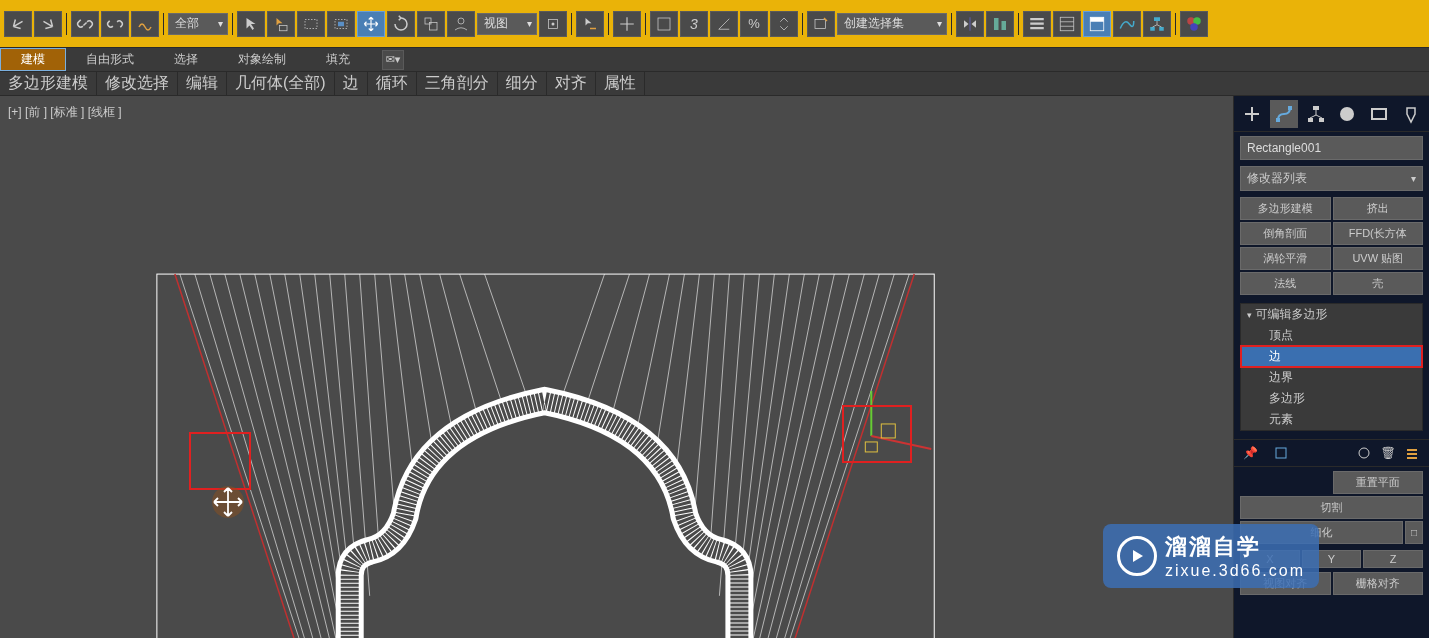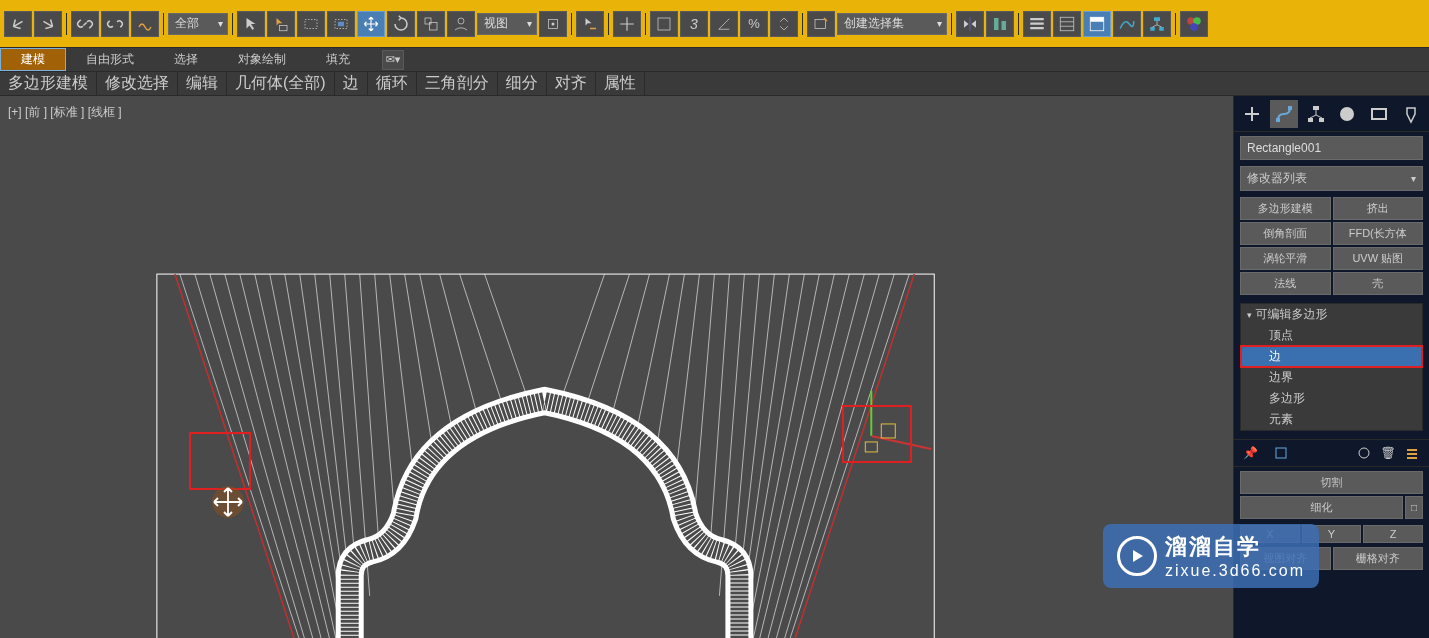--- a/index.html
+++ b/index.html
@@ -451,20 +451,24 @@
           <svg width="14" height="14" viewBox="0 0 14 14">
             <rect x="2" y="3" width="10" height="2" fill="#e0a040"></rect>
             <rect x="2" y="7" width="10" height="2" fill="#e0a040"></rect>
             <rect x="2" y="11" width="10" height="2" fill="#e0a040"></rect>
           </svg>
         </div>
     </div>
 
     <div class="bottom-btns">
       <div class="bottom-btn-row">
+        <div class="bottom-btn" style="visibility:hidden">.</div>
+        <div class="bottom-btn">重置平面</div>
+      </div>
+      <div class="bottom-btn-row">
         <div class="bottom-btn" style="flex:0 0 100%">切割</div>
       </div>
       <div class="bottom-btn-row">
         <div class="bottom-btn">细化</div>
         <div class="bottom-btn-narrow">□</div>
       </div>
     </div>
 
     <div class="xyz-row">
       <div class="xyz-btn">X</div>

